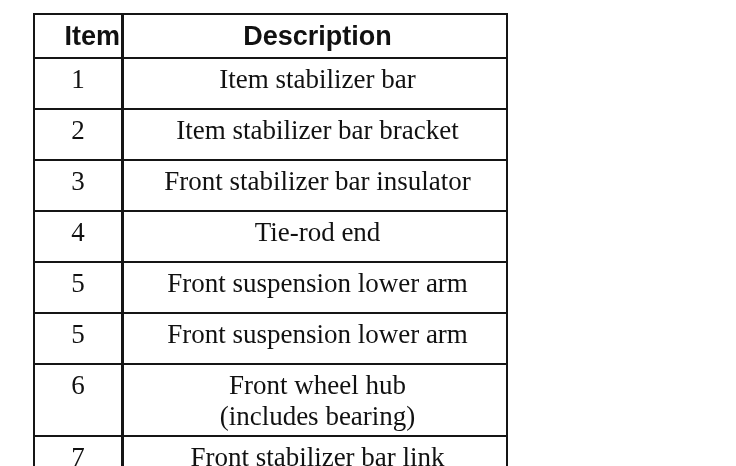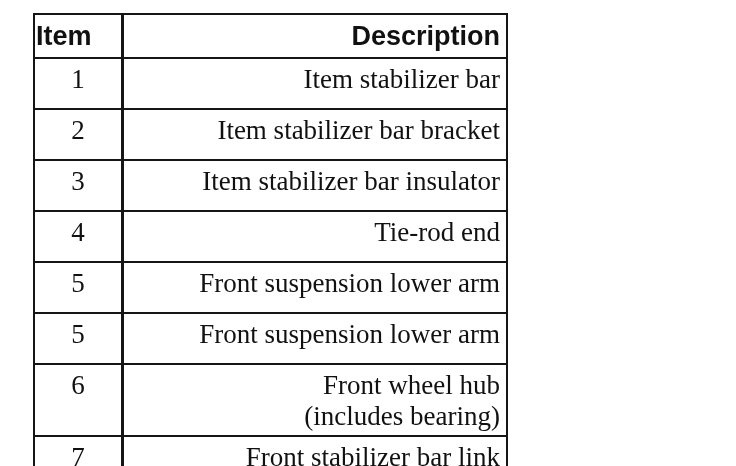--- a/index.html
+++ b/index.html
@@ -35,33 +35,33 @@
   table.parts-table th.col-desc,
   table.parts-table td.col-desc {
     border-left: 3px solid #151515;
   }
   th.col-item, td.col-item {
     width: 84px;
     text-align: center;
   }
   th.col-desc, td.col-desc {
     width: 365px;
-    text-align: right;
+    text-align: center;
     padding-left: 11px;
     padding-right: 6px;
   }
   thead th {
     height: 40px;
     font-family: "Liberation Sans", "DejaVu Sans", sans-serif;
     font-weight: bold;
     font-size: 27px;
     vertical-align: middle;
   }
   thead th.col-item {
-    text-align: left;
+    text-align: right;
     margin-top: 12px;
   }
   tbody td {
     height: 41px;
     font-family: "Liberation Serif", "DejaVu Serif", serif;
     font-weight: normal;
     font-size: 27px;
     line-height: 31px;
     vertical-align: top;
     padding-top: 5px;
@@ -86,21 +86,21 @@
     <td class="col-desc">Item stabilizer bar</td>
   </tr>
 
   <tr>
     <td class="col-item">2</td>
     <td class="col-desc">Item stabilizer bar bracket</td>
   </tr>
 
   <tr>
     <td class="col-item">3</td>
-    <td class="col-desc">Item stabilizer bar insulator</td>
+    <td class="col-desc">Front stabilizer bar insulator</td>
   </tr>
 
   <tr>
     <td class="col-item">4</td>
     <td class="col-desc">Tie-rod end</td>
   </tr>
 
   <tr>
     <td class="col-item">5</td>
     <td class="col-desc">Front suspension lower arm</td>

